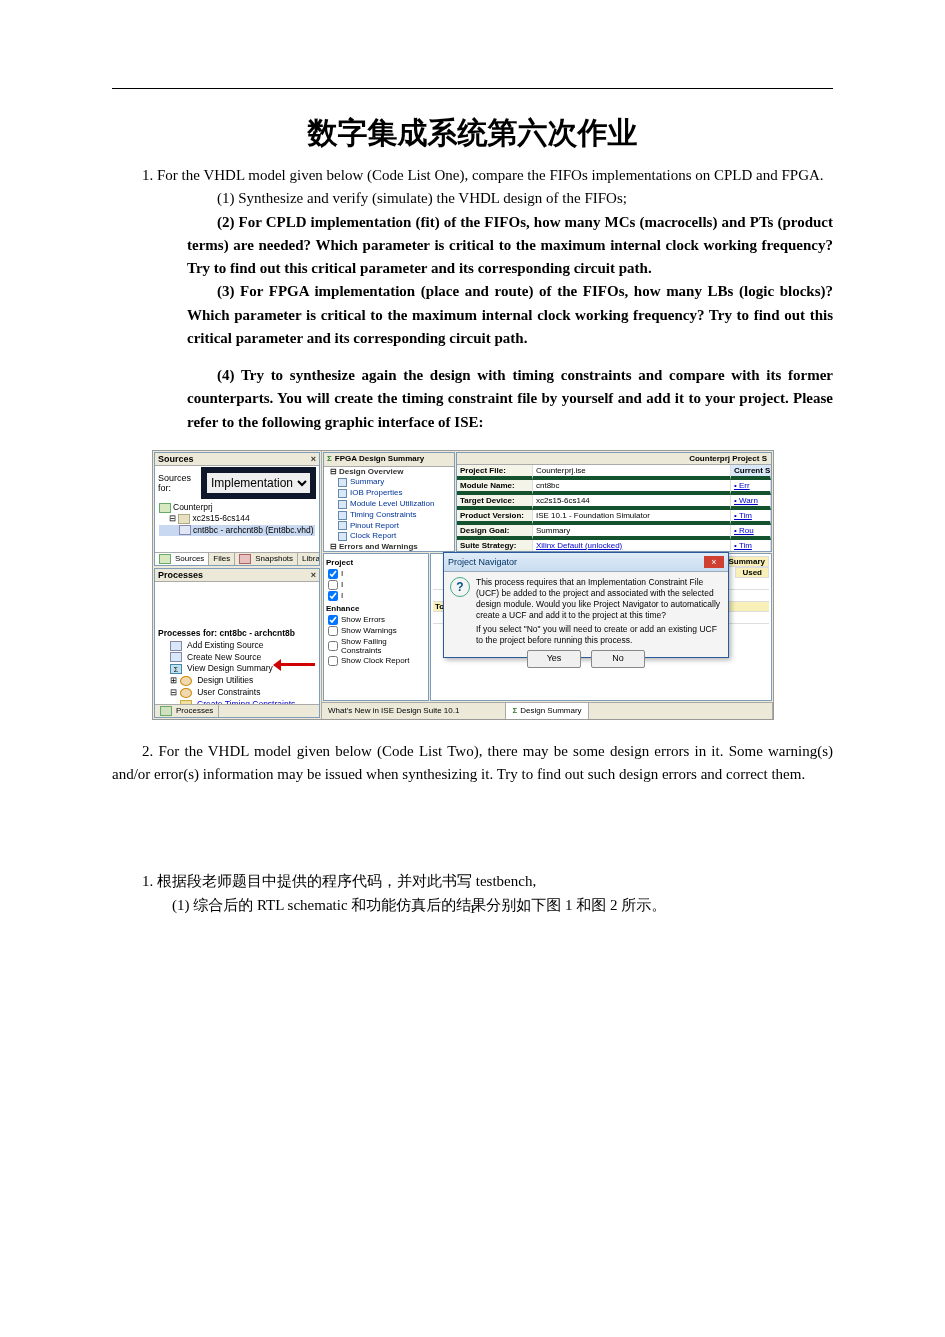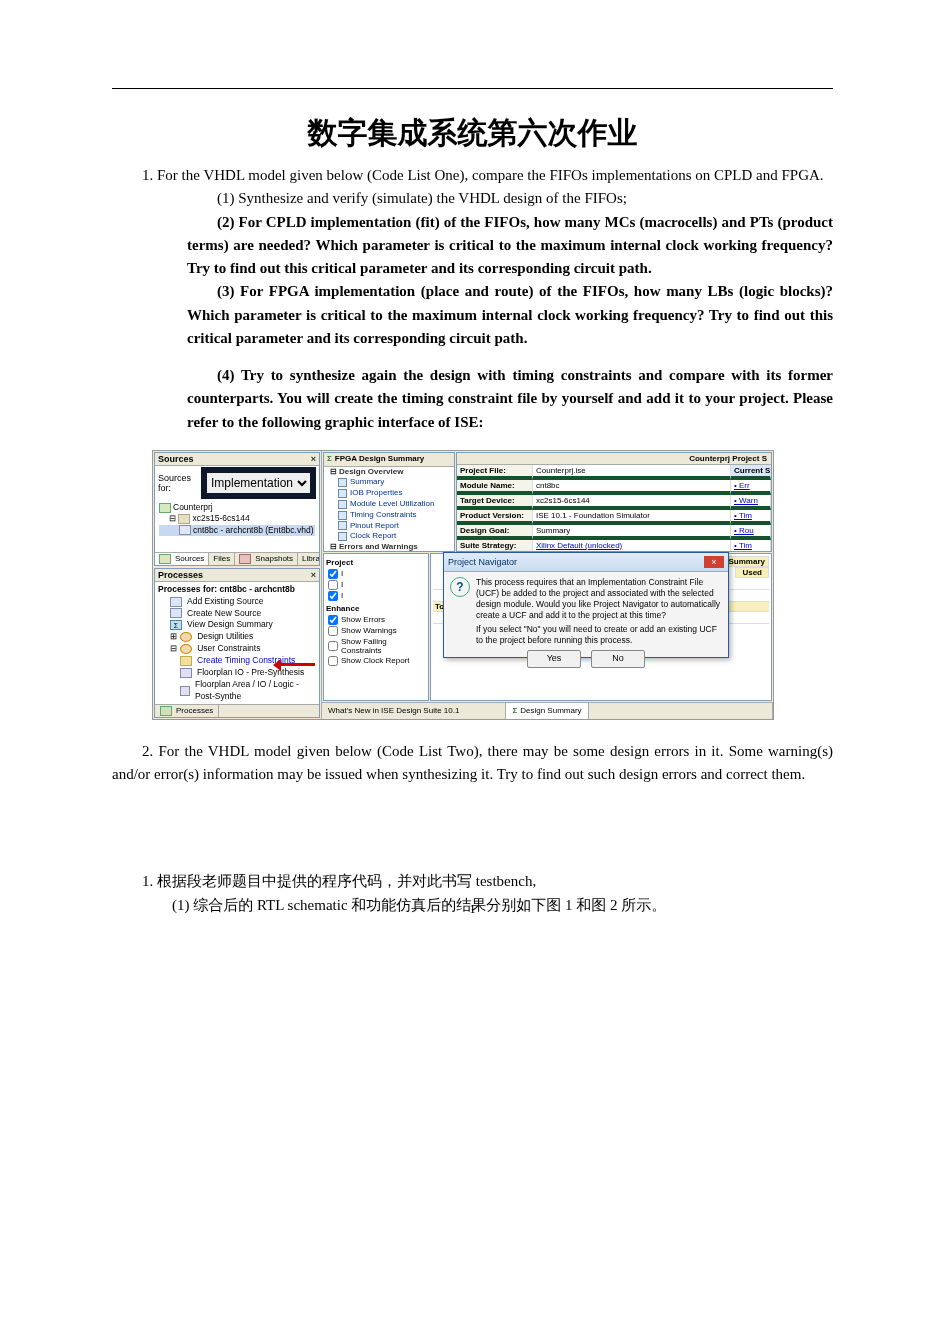--- a/index.html
+++ b/index.html
@@ -410,21 +410,21 @@
             </div>
         </div>
       </div>
 
       <div class="panel proc-panel">
         <div class="panel-head">
           <span>Processes</span>
           <span class="close-x">×</span>
         </div>
         <div class="proc-body">
-          <div style="font-weight:bold;">Processes for: cnt8bc - archcnt8b</div>
+          <div style="font-weight:bold;margin-top:44px;">Processes for: cnt8bc - archcnt8b</div>
           <div class="pl">
               <span class="ico" style="background:#d8e8f8;border:1px solid #88a;"></span>
               <span>Add Existing Source</span>
             </div>
           <div class="pl">
               <span class="ico" style="background:#d8e8f8;border:1px solid #88a;"></span>
               <span>Create New Source</span>
             </div>
           <div class="pl">
               <span class="ico" style="background:#c0e0f0;border:1px solid #48a;font-size:7px;text-align:center;">Σ</span>

